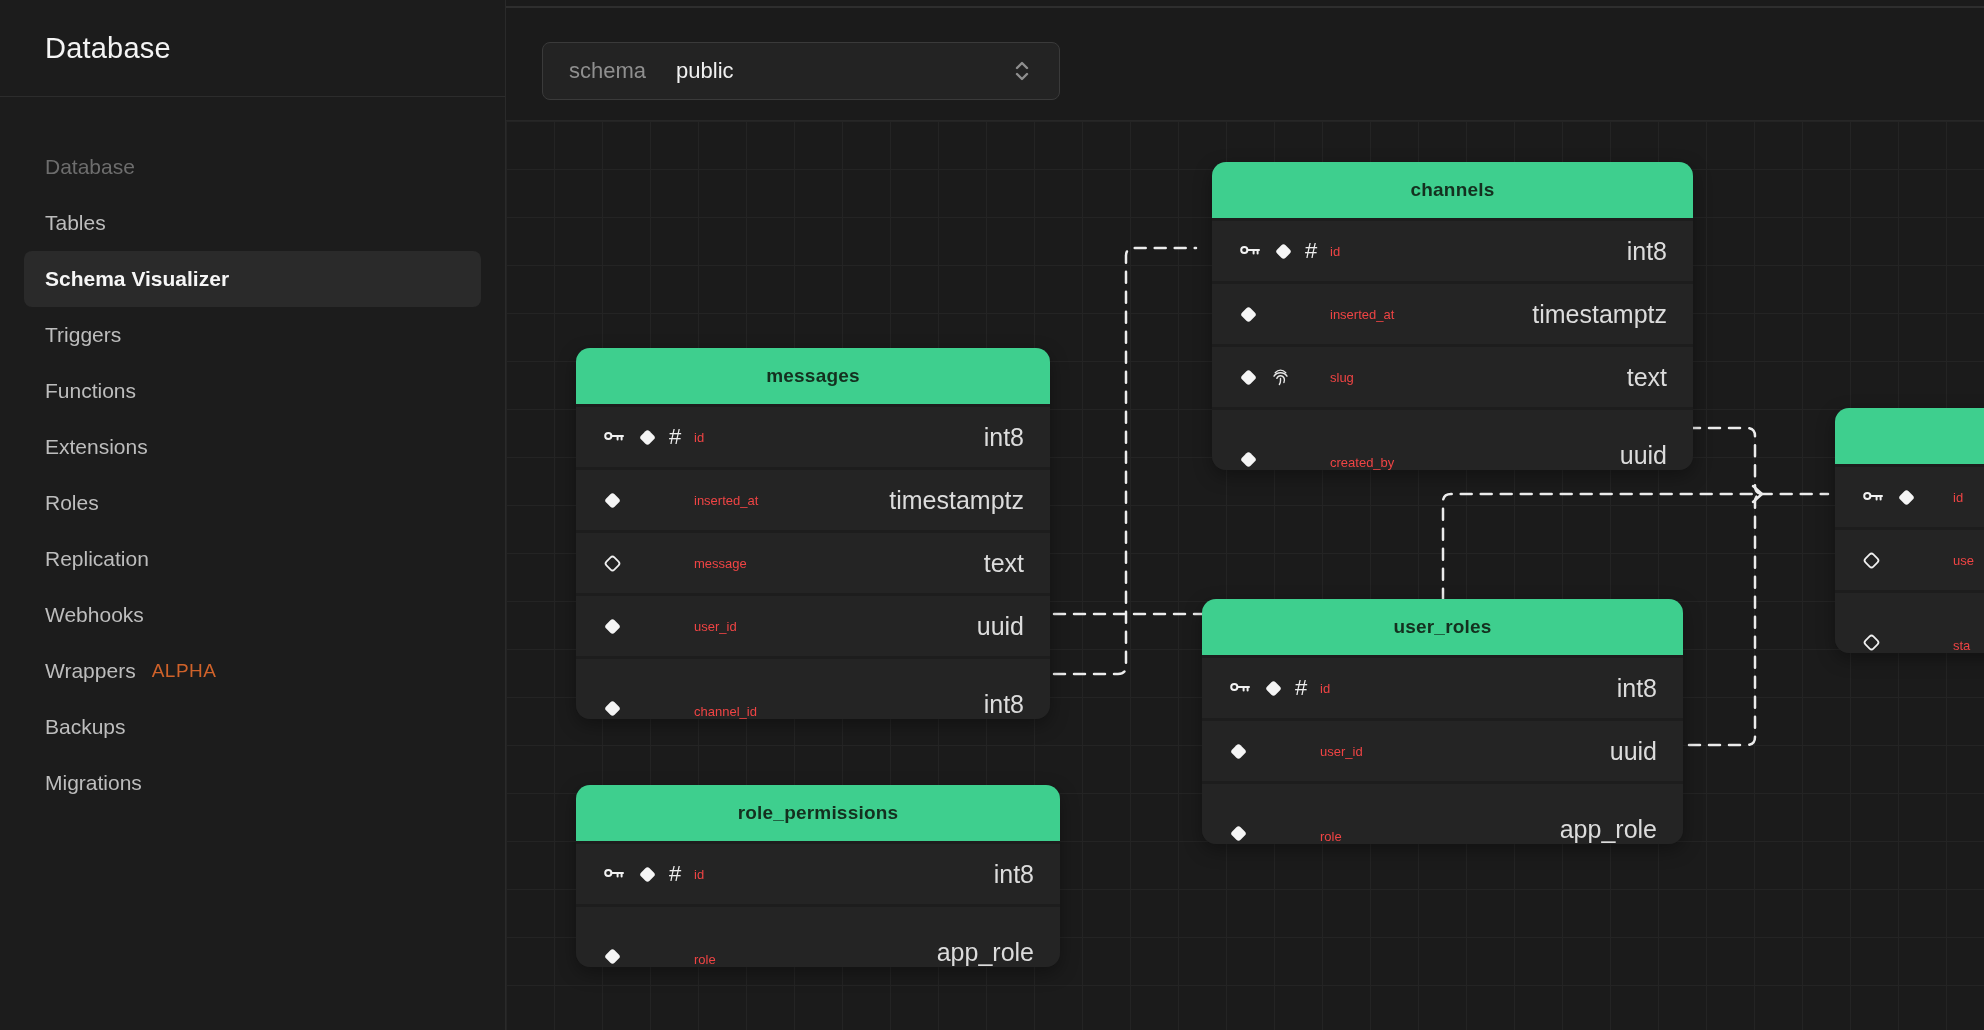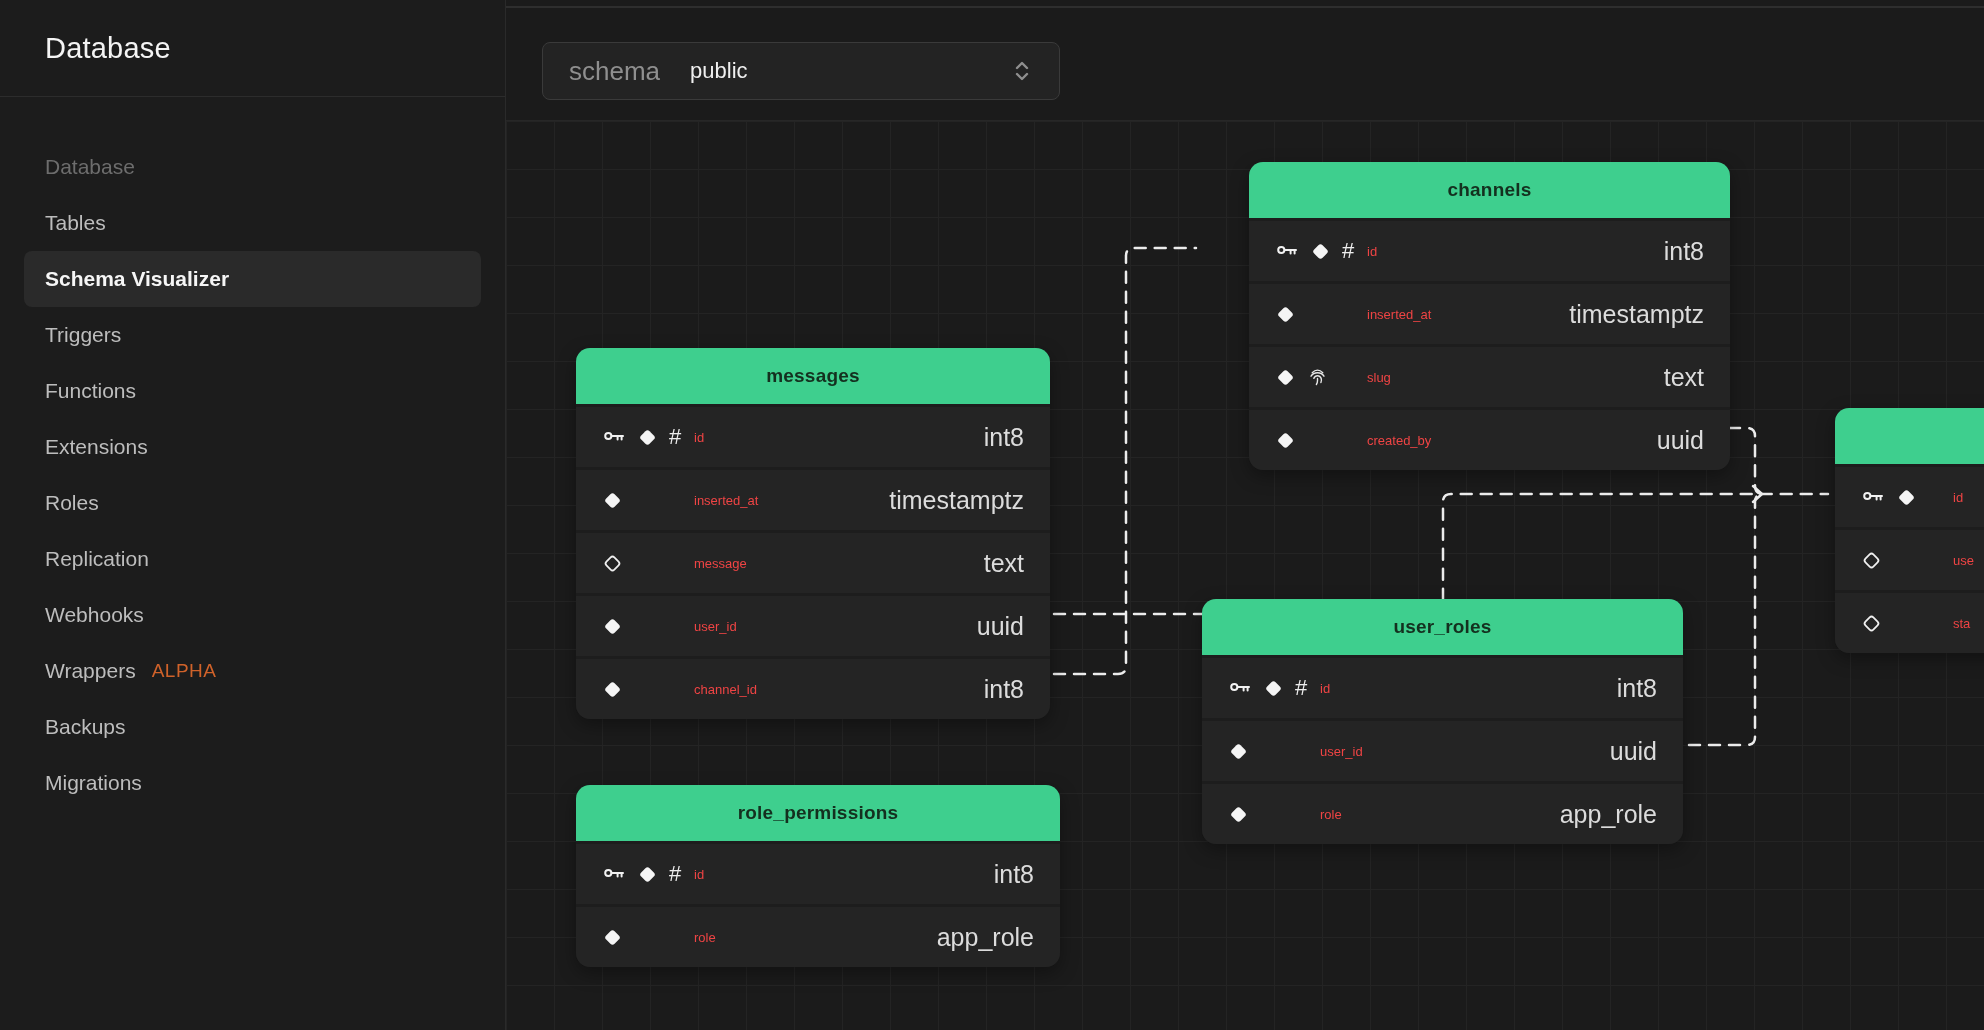--- a/index.html
+++ b/index.html
@@ -30,39 +30,39 @@
     border-top:1px solid #272727;
     background-image:
       linear-gradient(to right, #242424 1px, transparent 1px),
       linear-gradient(to bottom, #242424 1px, transparent 1px);
     background-size:48px 48px; }
 
   
   .schema-select { position:absolute; left:36px; top:42px; width:518px; height:58px;
     background:#232323; border:1px solid #3a3a3a; border-radius:8px;
     display:flex; align-items:center; padding:0 26px; cursor:pointer; z-index:30; }
-  .schema-label { color:#8f8f8f; font-size:26px; }
+  .schema-label { color:#8f8f8f; font-size:22px; }
   .schema-value { color:#f0f0f0; font-size:22px; margin-left:30px; }
   .schema-chevron { margin-left:auto; display:flex; }
 
   
   #edges { position:absolute; left:0; top:0; z-index:10; }
   .edge { fill:none; stroke:#ececec; stroke-width:2.5; stroke-dasharray:11 9; stroke-linecap:round; }
   .edge-arrow { fill:none; stroke:#ececec; stroke-width:2.5; stroke-linecap:round; stroke-linejoin:round; }
 
   
   #nodes { position:absolute; left:0; top:0; width:100%; height:100%; z-index:20; pointer-events:none; }
   .table-node { position:absolute; background:#1d1d1d; border-radius:14px;
     box-shadow:0 6px 18px rgba(0,0,0,.35); pointer-events:auto; }
   .table-header { height:56px; background:#3ecf8e; border-radius:14px 14px 0 0;
     display:flex; align-items:center; justify-content:center;
     color:#14301f; font-size:19px; font-weight:700; letter-spacing:.2px; }
   .table-row { height:60px; margin-top:3px; background:#242424;
     display:flex; align-items:center; padding:0 26px; }
-  .table-row:last-child { border-radius:0 0 14px 14px; }
+  .table-row:last-child { border-radius:0 0 14px 14px;align-items:flex-end; }
   .row-icons { display:flex; align-items:center; gap:11px; width:92px; flex:none; }
   .row-icons svg { display:block; }
   .hash { color:#ededed; font-size:22px; font-weight:400; line-height:1; }
   .col-name { color:#ef4444; font-size:13px; }
   .col-type { margin-left:auto; color:#dcdcdc; font-size:25px; }
 </style>
 </head>
 <body>
 
 <div id="app">
@@ -193,21 +193,21 @@
             <span>
               <svg width="21" height="21" viewBox="0 0 24 24">
                 <rect x="5.2" y="5.2" width="13.6" height="13.6" rx="3.4" fill="#f5f5f5" transform="rotate(45 12 12)"></rect>
               </svg>
             </span>
           </span>
           <span class="col-name">channel_id</span>
           <span class="col-type">int8</span>
         </div>
       </div>
-      <div class="table-node" style="left: 1249px; top: 162px; width: 481px;">
+      <div class="table-node" style="left: 1212px; top: 162px; width: 481px;">
         <div class="table-header">channels</div>
         <div class="table-row">
           <span class="row-icons">
             <span>
               <svg width="24" height="24" viewBox="0 0 24 24" fill="none" stroke="#f2f2f2" stroke-width="2" stroke-linecap="round">
                 <circle cx="6.3" cy="11" r="3.1"></circle>
                 <path d="M9.6 11 H21"></path>
                 <path d="M15.6 11 v3.4"></path>
                 <path d="M19.6 11 v3.4"></path>
               </svg>

